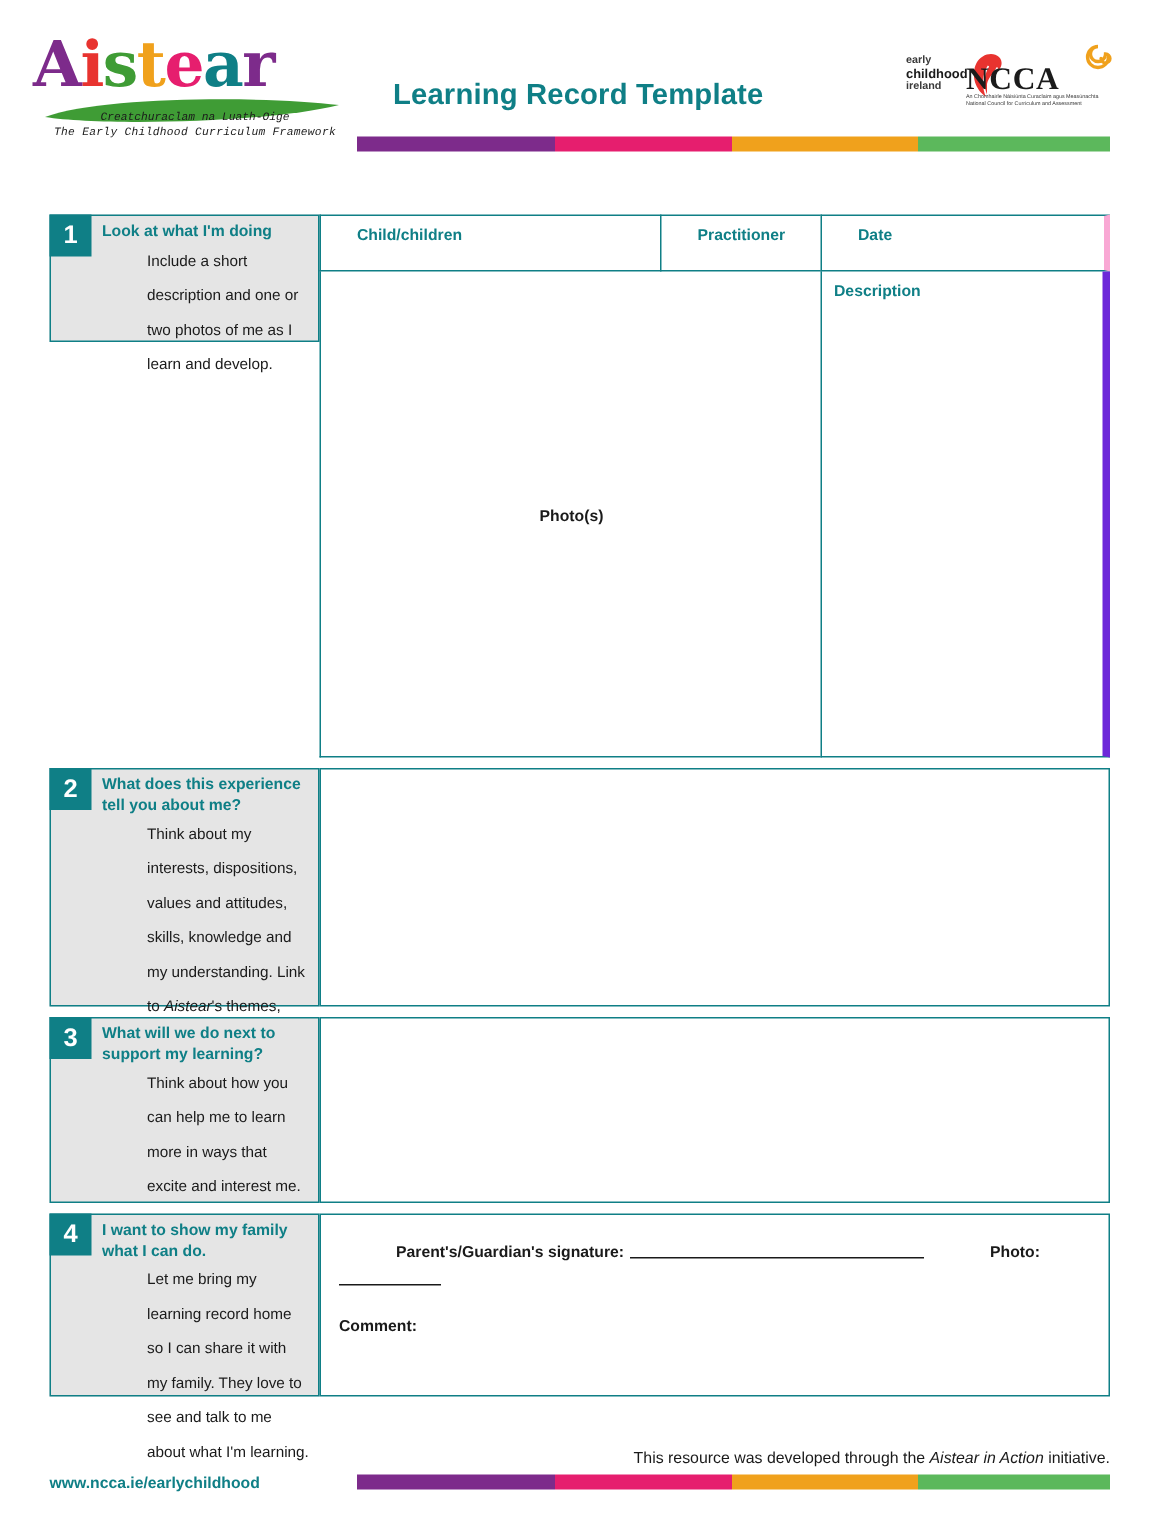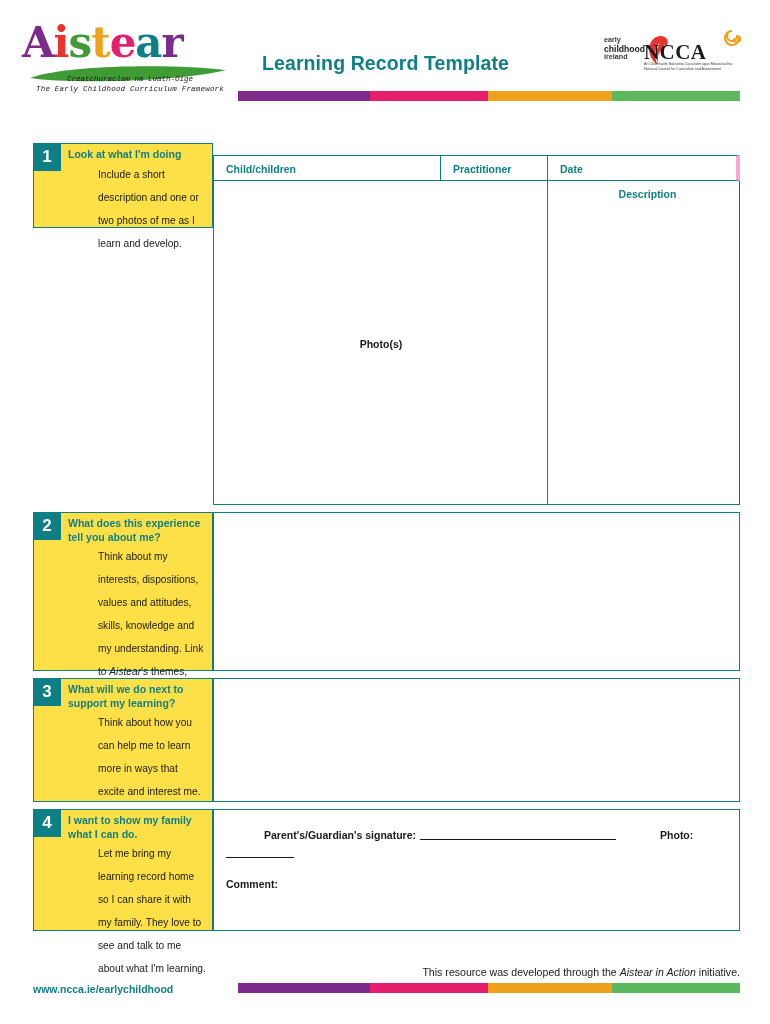--- a/index.html
+++ b/index.html
@@ -161,21 +161,21 @@
     color: #fff;
     font-size: 17px;
     font-weight: bold;
     text-align: center;
     line-height: 28px;
   }
   .side {
     position: absolute;
     left: 0; top: 0;
     width: 180px;
-    background: #fde047;
+    background: #e5e5e5;
     border: 1px solid #0f7f86;
     box-sizing: border-box;
   }
   .side-inner {
     padding: 4px 6px 6px 34px;
   }
   .side-title {
     color: #0f7f86;
     font-size: 10.5px;
     font-weight: bold;
@@ -212,45 +212,44 @@
     position: absolute;
     left: 0; top: 0;
     width: 527px;
     height: 38px;
     display: flex;
   }
   .s1-row1 > div {
     border: 1px solid #0f7f86;
     border-right: none;
     box-sizing: border-box;
-    padding: 7px 0 0 12px;
+    padding: 7px 0 0 24px;
     color: #0f7f86;
     font-size: 10.5px;
     font-weight: bold;
-    margin-top: 12px;
   }
   .s1-row1 > div:last-child { border-right: 4px solid #f9a8d4; }
   .c-child { width: 227px; }
   .c-prac { width: 107px; }
   .c-date { width: 193px; }
 
   .s1-row2 {
     position: absolute;
     left: 0; top: 38px;
     width: 527px;
     height: 324px;
     display: flex;
   }
   .s1-row2 > div {
     border: 1px solid #0f7f86;
     border-top: none;
     border-right: none;
     box-sizing: border-box;
   }
-  .s1-row2 > div:last-child { border-right: 1px solid #6d28d9; text-align: center; }
+  .s1-row2 > div:last-child { border-right: 5px solid #6d28d9; }
   .photo-cell {
     width: 334px;
     position: relative;
   }
   .photo-label {
     position: absolute;
     left: 0; top: 157px;
     width: 334px;
     text-align: center;
     font-size: 10.5px;

